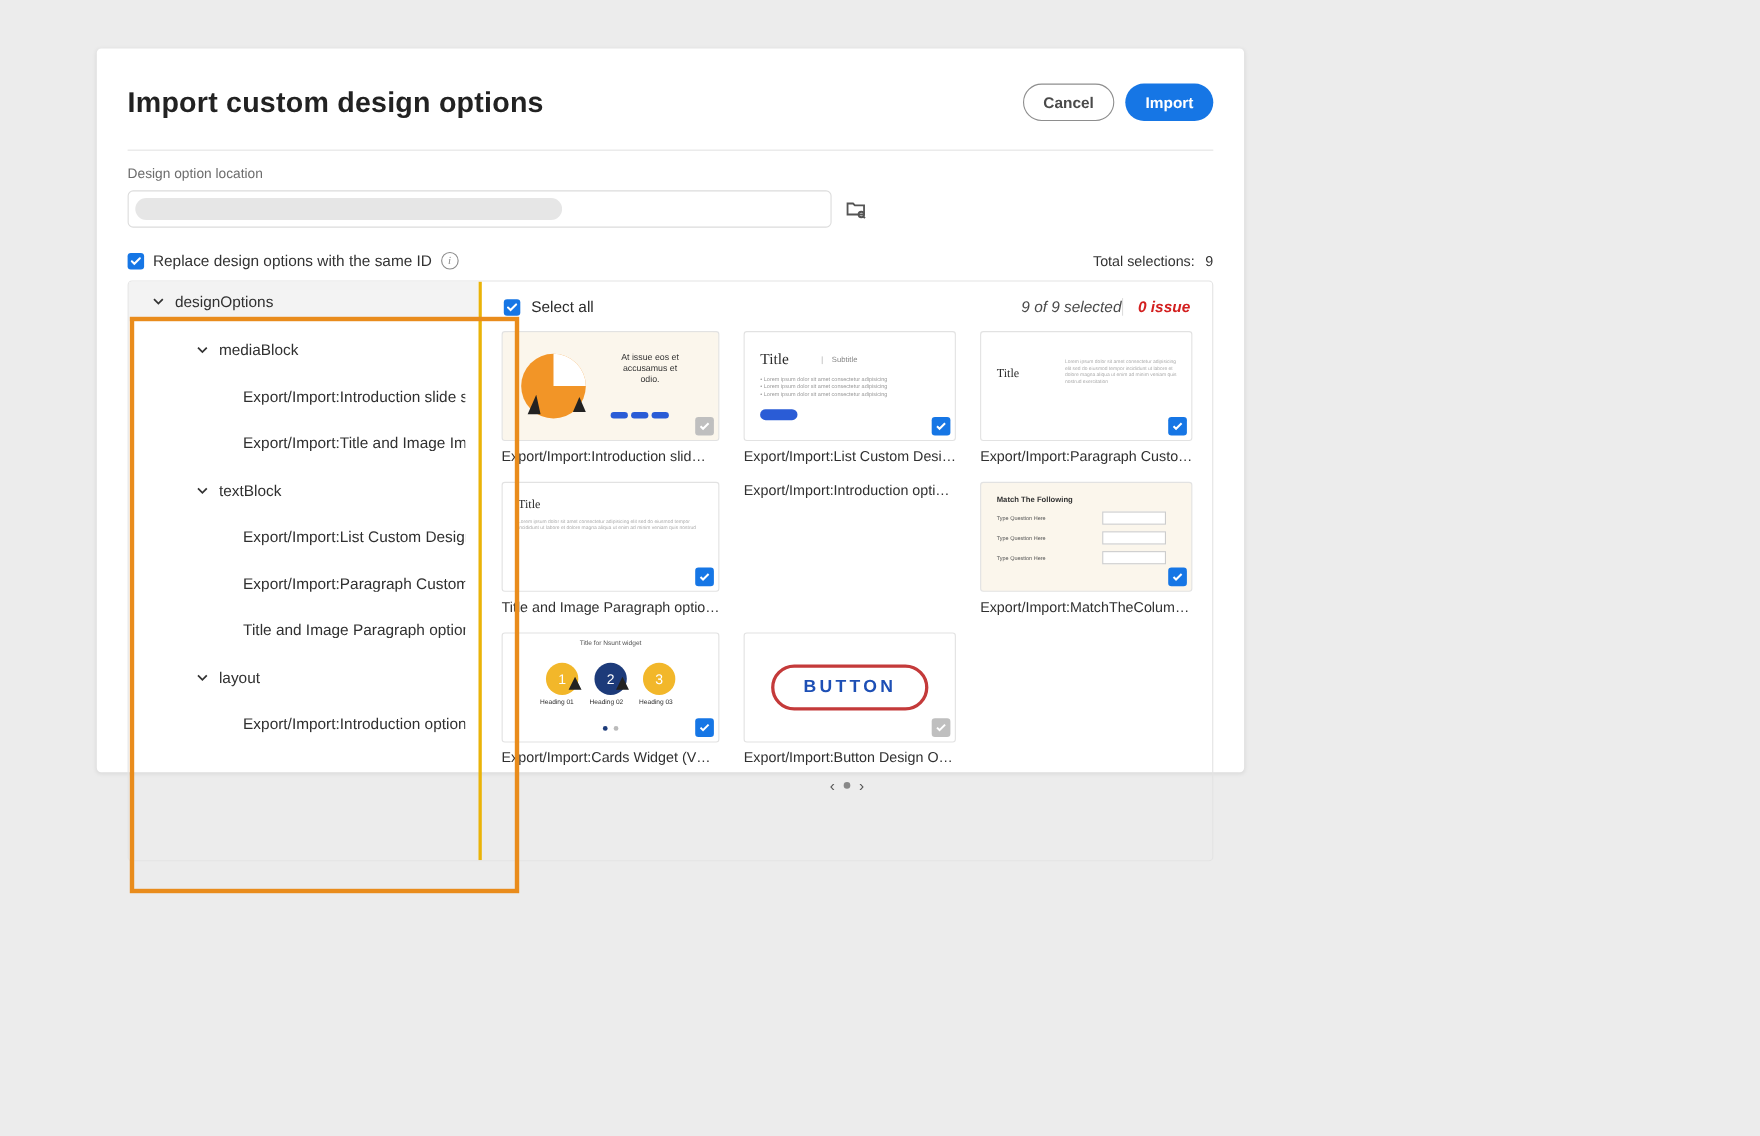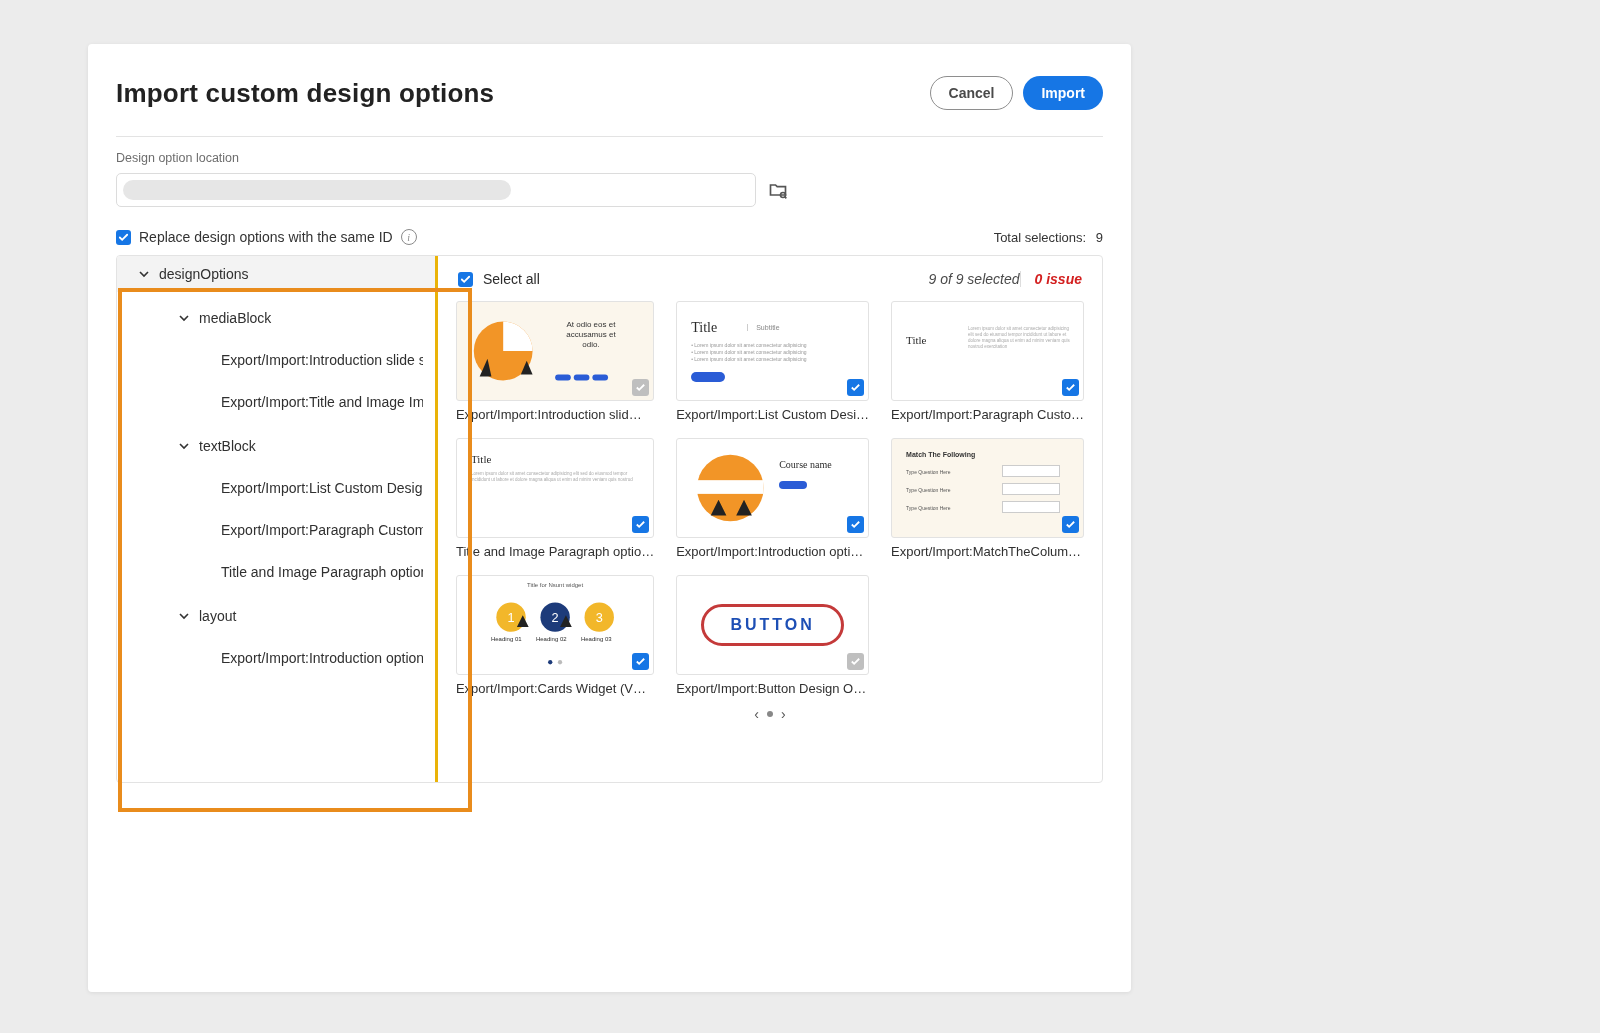--- a/index.html
+++ b/index.html
@@ -1,18 +1,18 @@
 <!DOCTYPE html>
 <html><head>
 <meta charset="utf-8">
 <style>
   * { box-sizing: border-box; }
   html, body { margin:0; padding:0; font-family: "Segoe UI", "Helvetica Neue", Arial, sans-serif; background:#ececec; color:#2b2b2b; }
   .stage { width:1600px; height:1033px; position:relative; }
-  .dialog { position:absolute; left:88px; top:44px; width:1043px; height:948px; background:#fff; border-radius:4px; box-shadow:0 1px 4px rgba(0,0,0,.08); padding:32px 28px 12px 28px; }
+  .dialog { position:absolute; left:88px; top:44px; width:1043px; height:658px; background:#fff; border-radius:4px; box-shadow:0 1px 4px rgba(0,0,0,.08); padding:32px 28px 12px 28px; }
   .dlg-head { display:flex; align-items:center; justify-content:space-between; margin-bottom:26px; }
   .dlg-title { font-size:26px; font-weight:700; letter-spacing:.2px; color:#222; }
   .dlg-actions { display:flex; gap:10px; }
   .btn { font-size:14px; font-weight:600; height:34px; padding:0 18px; border-radius:17px; cursor:pointer; }
   .btn-cancel { background:#fff; border:1.5px solid #8e8e8e; color:#4a4a4a; }
   .btn-import { background:#1676e5; color:#fff; border:none; }
   .hr { border:none; border-top:1px solid #e3e3e3; margin:0 0 14px 0; }
   .loc-label { font-size:12.5px; color:#6d6d6d; margin-bottom:8px; }
   .loc-row { display:flex; align-items:center; gap:12px; }
   .loc-field { width:640px; height:34px; border:1px solid #dcdcdc; border-radius:5px; display:flex; align-items:center; padding:3px 6px; }
@@ -189,21 +189,21 @@
                 <rect width="190" height="100" fill="#fbf6ec"></rect>
                 <circle cx="42" cy="50" r="30" fill="#f29527"></circle>
                 <path d="M42 20 A30 30 0 0 1 72 50 L42 50 Z" fill="#fff"></path>
                 <path d="M18 76 l8 -18 l4 18z" fill="#222"></path>
                 <path d="M60 74 l6 -14 l6 14z" fill="#222"></path>
                 <rect x="95" y="74" width="16" height="6" rx="3" fill="#2a5cd6"></rect>
                   <rect x="114" y="74" width="16" height="6" rx="3" fill="#2a5cd6"></rect>
                   <rect x="133" y="74" width="16" height="6" rx="3" fill="#2a5cd6"></rect>
               </svg>
               <div style="position:absolute;left:96px;top:18px;font-size:8px;line-height:10px;color:#333;text-align:center;width:76px;">
-                <div>At odio eos et</div>
+                <div>At issue eos et</div>
                 <div>accusamus et</div>
                 <div>odio.</div>
               </div>
               <span class="tick off">
                   <svg viewBox="0 0 12 12">
                     <path d="M2 6l2.5 2.5L10 3" stroke="#fff" stroke-width="2" fill="none"></path>
                   </svg>
                 </span>
             </div>
             <div class="cap">Export/Import:Introduction slid…</div>
@@ -245,35 +245,20 @@
               <span class="tick on">
                   <svg viewBox="0 0 12 12">
                     <path d="M2 6l2.5 2.5L10 3" stroke="#fff" stroke-width="2" fill="none"></path>
                   </svg>
                 </span>
             </div>
             <div class="cap">Title and Image Paragraph optio…</div>
           </div>
 
           <div class="card">
-            <div class="thumb" style="background:#fff">
-              <svg viewBox="0 0 190 100" width="100%" height="100%">
-                <circle cx="52" cy="50" r="34" fill="#f29527"></circle>
-                <rect x="18" y="42" width="68" height="14" fill="#fff"></rect>
-                <path d="M32 78 l8-16 l8 16z M58 78 l8-16 l8 16z" fill="#222"></path>
-              </svg>
-              <div style="position:absolute;left:102px;top:20px;font-size:10px;font-family:Georgia,serif;">Course name</div>
-
-              <div style="position:absolute;left:102px;top:42px;width:28px;height:8px;background:#2a5cd6;border-radius:4px;"></div>
-              <span class="tick on">
-                  <svg viewBox="0 0 12 12">
-                    <path d="M2 6l2.5 2.5L10 3" stroke="#fff" stroke-width="2" fill="none"></path>
-                  </svg>
-                </span>
-            </div>
             <div class="cap">Export/Import:Introduction opti…</div>
           </div>
 
           <div class="card">
             <div class="thumb" style="background:#fbf6ec">
               <div style="position:absolute;left:14px;top:12px;font-size:7px;font-weight:600;color:#333;">Match The Following</div>
               <div style="position:absolute;left:14px;top:30px;font-size:5px;color:#555;">Type Question Here</div>
               <div style="position:absolute;left:110px;top:26px;width:58px;height:12px;background:#fff;border:1px solid #ccc;"></div>
               <div style="position:absolute;left:14px;top:48px;font-size:5px;color:#555;">Type Question Here</div>
               <div style="position:absolute;left:110px;top:44px;width:58px;height:12px;background:#fff;border:1px solid #ccc;"></div>

